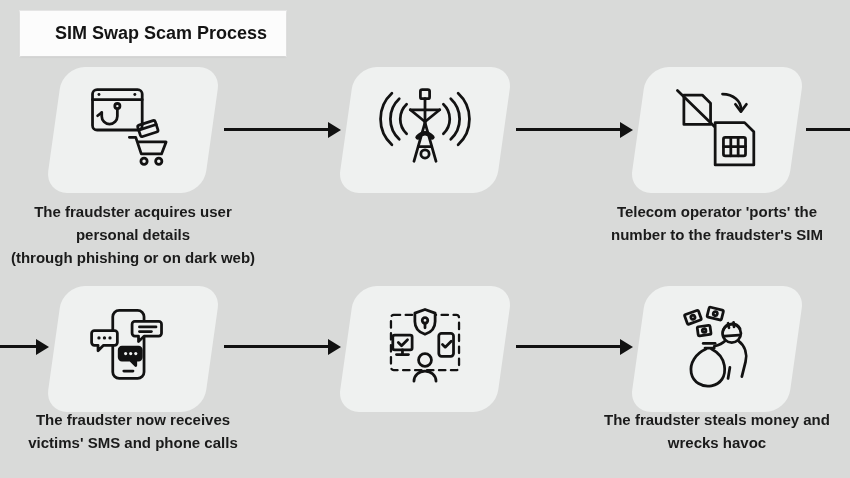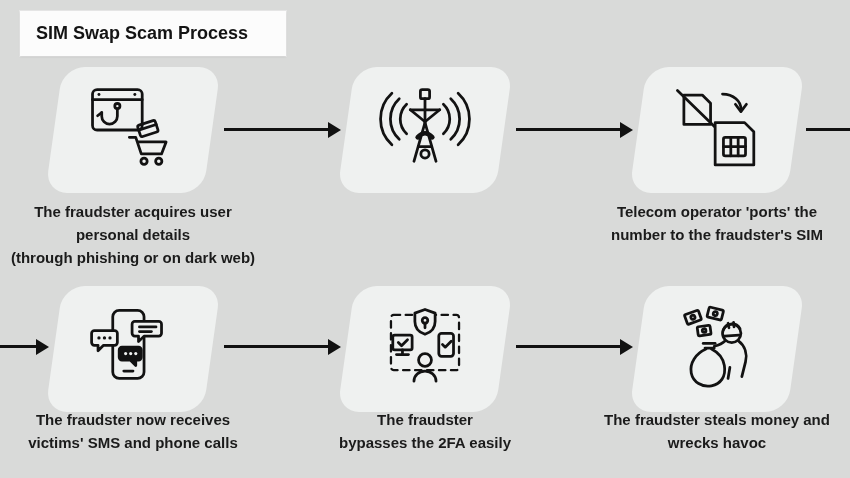--- a/index.html
+++ b/index.html
@@ -7,20 +7,21 @@
     position:relative;width:850px;height:478px;overflow:hidden;
     background:#d9dad9;
     font-family:"Liberation Sans", sans-serif;
     color:#1b1b1b;
   }
   .title-box{
     position:absolute;left:20px;top:11px;width:266px;height:45px;
     background:#fcfcfc;display:flex;align-items:center;
     padding-left:16px;box-sizing:border-box;
     box-shadow:0 1px 2px rgba(0,0,0,.10), 0 0 0 1px #e6e6e6;
+    justify-content:center;
   }
   .title-box .t{font-size:18px;font-weight:700;color:#141414;}
   .step-box{
     position:absolute;width:158px;height:126px;background:#eff1f0;
     border-radius:22px;transform:skewX(-8deg);
     display:flex;align-items:center;justify-content:center;
   }
   .step-box svg{transform:skewX(8deg);}
   .caption{
     position:absolute;width:280px;text-align:center;
@@ -169,22 +170,20 @@
     </svg>
   </div>
 
   <div class="caption c1">The fraudster acquires user
 personal details
 (through phishing or on dark web)</div>
   <div class="caption c3">Telecom operator 'ports' the
 number to the fraudster's SIM</div>
   <div class="caption c4">The fraudster now receives
 victims' SMS and phone calls</div>
-  <div class="caption c5">The fraudster
-bypasses the 2FA easily</div>
   <div class="caption c6">The fraudster steals money and
 wrecks havoc</div>
 
   <div class="arrow head a1"></div>
   <div class="arrow head a2"></div>
   <div class="arrow a3"></div>
   <div class="arrow head a4"></div>
   <div class="arrow head a5"></div>
   <div class="arrow head a6"></div>
 

